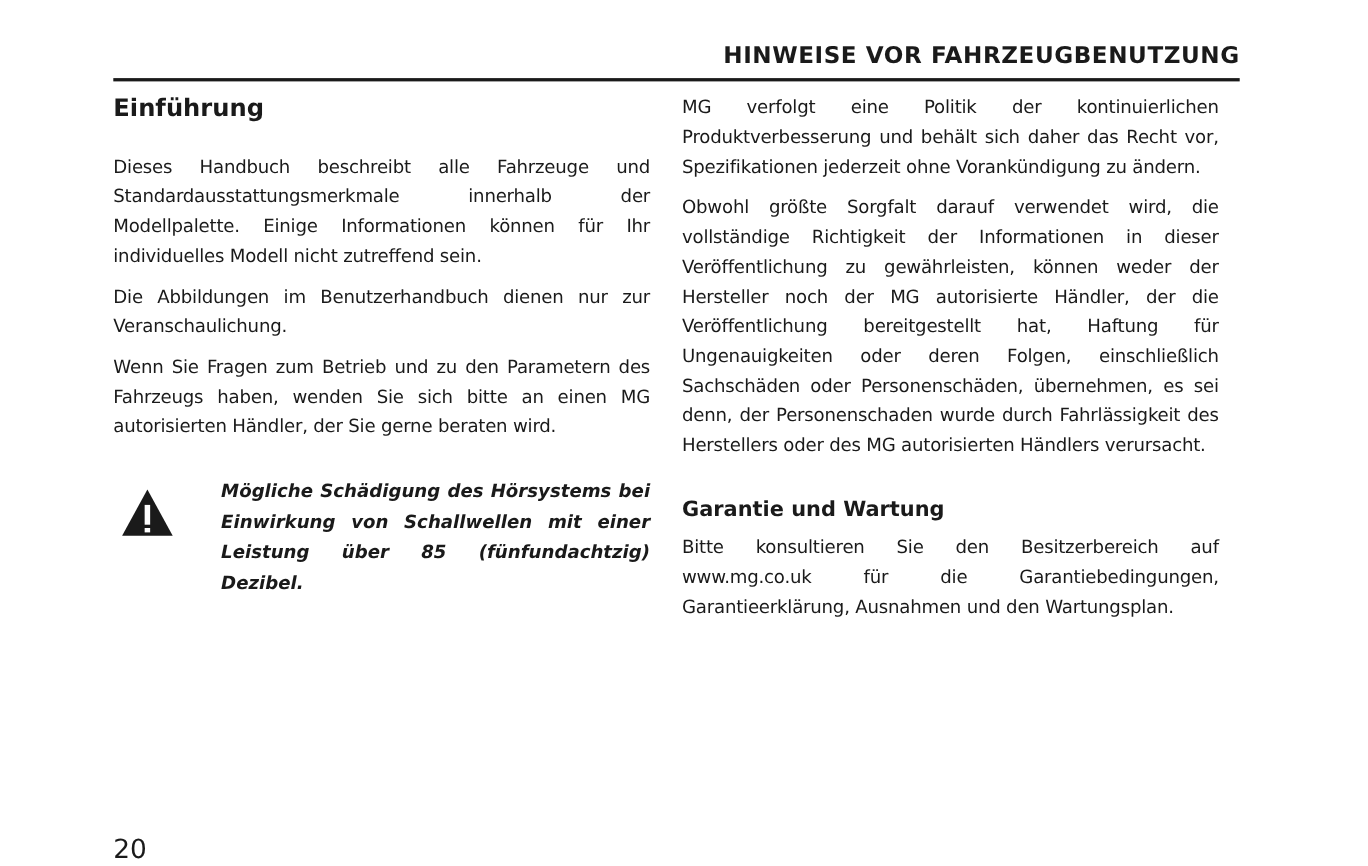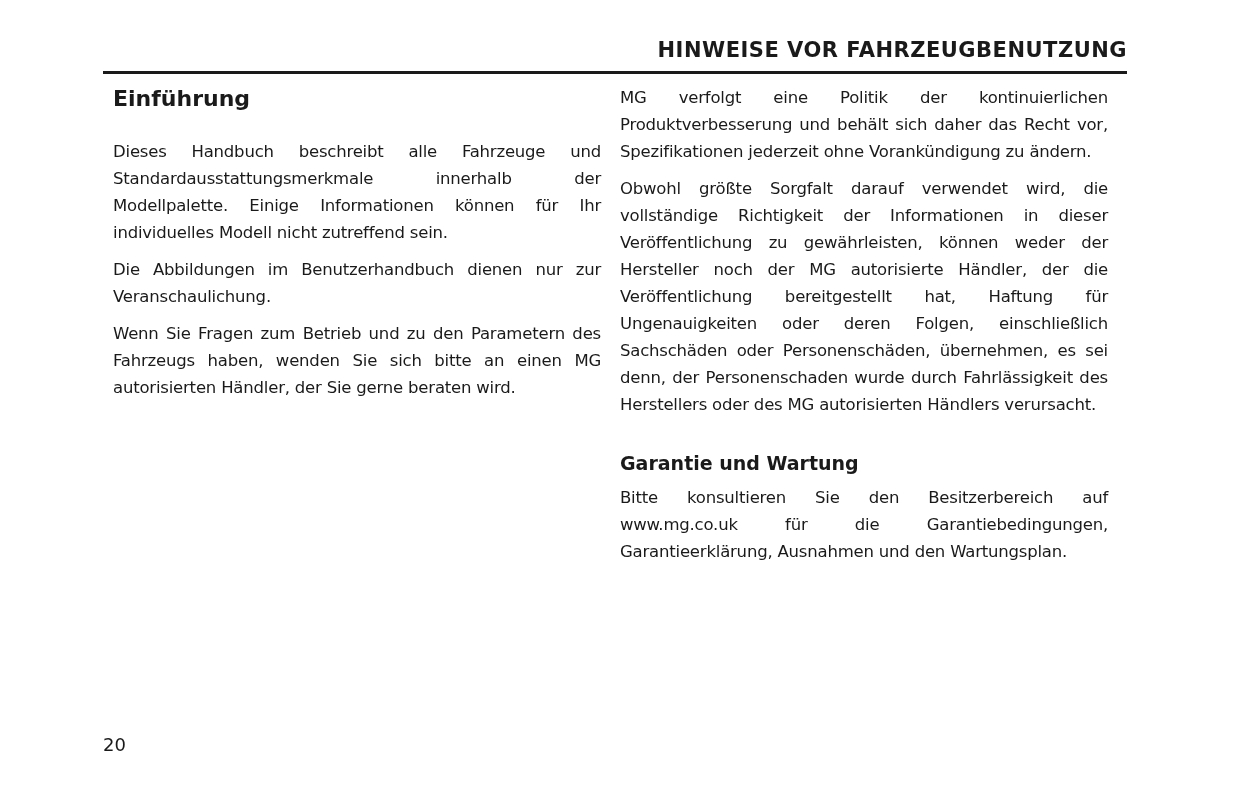--- a/index.html
+++ b/index.html
@@ -2,43 +2,53 @@
 <html><head>
 <meta charset="utf-8">
 <style>
   html, body { margin:0; padding:0; background:#ffffff; }
   body { width:1244px; height:787px; position:relative; overflow:hidden;
          font-family:"DejaVu Sans", sans-serif; color:#1a1a1a; }
   .page-title { position:absolute; right:117px; top:32px; font-size:21px; font-weight:bold;
                 letter-spacing:0.5px; line-height:36px; white-space:nowrap; }
   .rule { position:absolute; left:103px; top:71px; width:1024px; height:3px; background:#1a1a1a; }
   .col { position:absolute; top:84px; width:488px; }
-  .col-left { left:113px; }
+  .col-left { left:103px; }
   .col-right { left:620px; }
   h1 { font-size:22px; font-weight:bold; margin:0 0 24px 0; line-height:30px; }
   h2 { font-size:19px; font-weight:bold; margin:0 0 8px 0; line-height:26px; }
   p { font-size:16.5px; line-height:27px; margin:0 0 10px 0; text-align:justify; letter-spacing:-0.2px; }
   .gap { height:22px; }
   .warn { display:flex; align-items:flex-start; }
   .warn-icon { width:92px; flex:none; padding-top:10px; padding-left:6px; }
   .warn-text { font-style:italic; font-weight:bold; font-size:16.5px; line-height:27.5px; text-align:justify; }
-  .page-number { position:absolute; left:103px; top:734px; font-size:18px; }
+  .page-number { position:absolute; left:103px; top:758px; font-size:24px; }
 </style>
 </head>
 <body>
 
 <div class="page-title">HINWEISE VOR FAHRZEUGBENUTZUNG</div>
 <div class="rule"></div>
 
 <div class="col col-left">
   <h1>Einführung</h1>
   <p>Dieses Handbuch beschreibt alle Fahrzeuge und Standardausstattungsmerkmale innerhalb der Modellpalette. Einige Informationen können für Ihr individuelles Modell nicht zutreffend sein.</p>
   <p>Die Abbildungen im Benutzerhandbuch dienen nur zur Veranschaulichung.</p>
   <p>Wenn Sie Fragen zum Betrieb und zu den Parametern des Fahrzeugs haben, wenden Sie sich bitte an einen MG autorisierten Händler, der Sie gerne beraten wird.</p>
   <div class="gap"></div>
+  <div class="warn">
+    <div class="warn-icon">
+      <svg width="50" height="46" viewBox="0 0 50 46">
+        <polygon points="25,2 48,44 2,44" fill="#1a1a1a"></polygon>
+        <rect x="22.5" y="16" width="5" height="18" fill="#ffffff"></rect>
+        <rect x="22.5" y="37" width="5" height="4" fill="#ffffff"></rect>
+      </svg>
+    </div>
+    <div class="warn-text">Mögliche Schädigung des Hörsystems bei Einwirkung von Schallwellen mit einer Leistung über 85 (fünfundachtzig) Dezibel.</div>
+  </div>
 </div>
 
 <div class="col col-right">
   <p>MG verfolgt eine Politik der kontinuierlichen Produktverbesserung und behält sich daher das Recht vor, Spezifikationen jederzeit ohne Vorankündigung zu ändern.</p>
   <p>Obwohl größte Sorgfalt darauf verwendet wird, die vollständige Richtigkeit der Informationen in dieser Veröffentlichung zu gewährleisten, können weder der Hersteller noch der MG autorisierte Händler, der die Veröffentlichung bereitgestellt hat, Haftung für Ungenauigkeiten oder deren Folgen, einschließlich Sachschäden oder Personenschäden, übernehmen, es sei denn, der Personenschaden wurde durch Fahrlässigkeit des Herstellers oder des MG autorisierten Händlers verursacht.</p>
   <div class="gap"></div>
   <h2>Garantie und Wartung</h2>
   <p>Bitte konsultieren Sie den Besitzerbereich auf www.mg.co.uk für die Garantiebedingungen, Garantieerklärung, Ausnahmen und den Wartungsplan.</p>
 </div>
 

